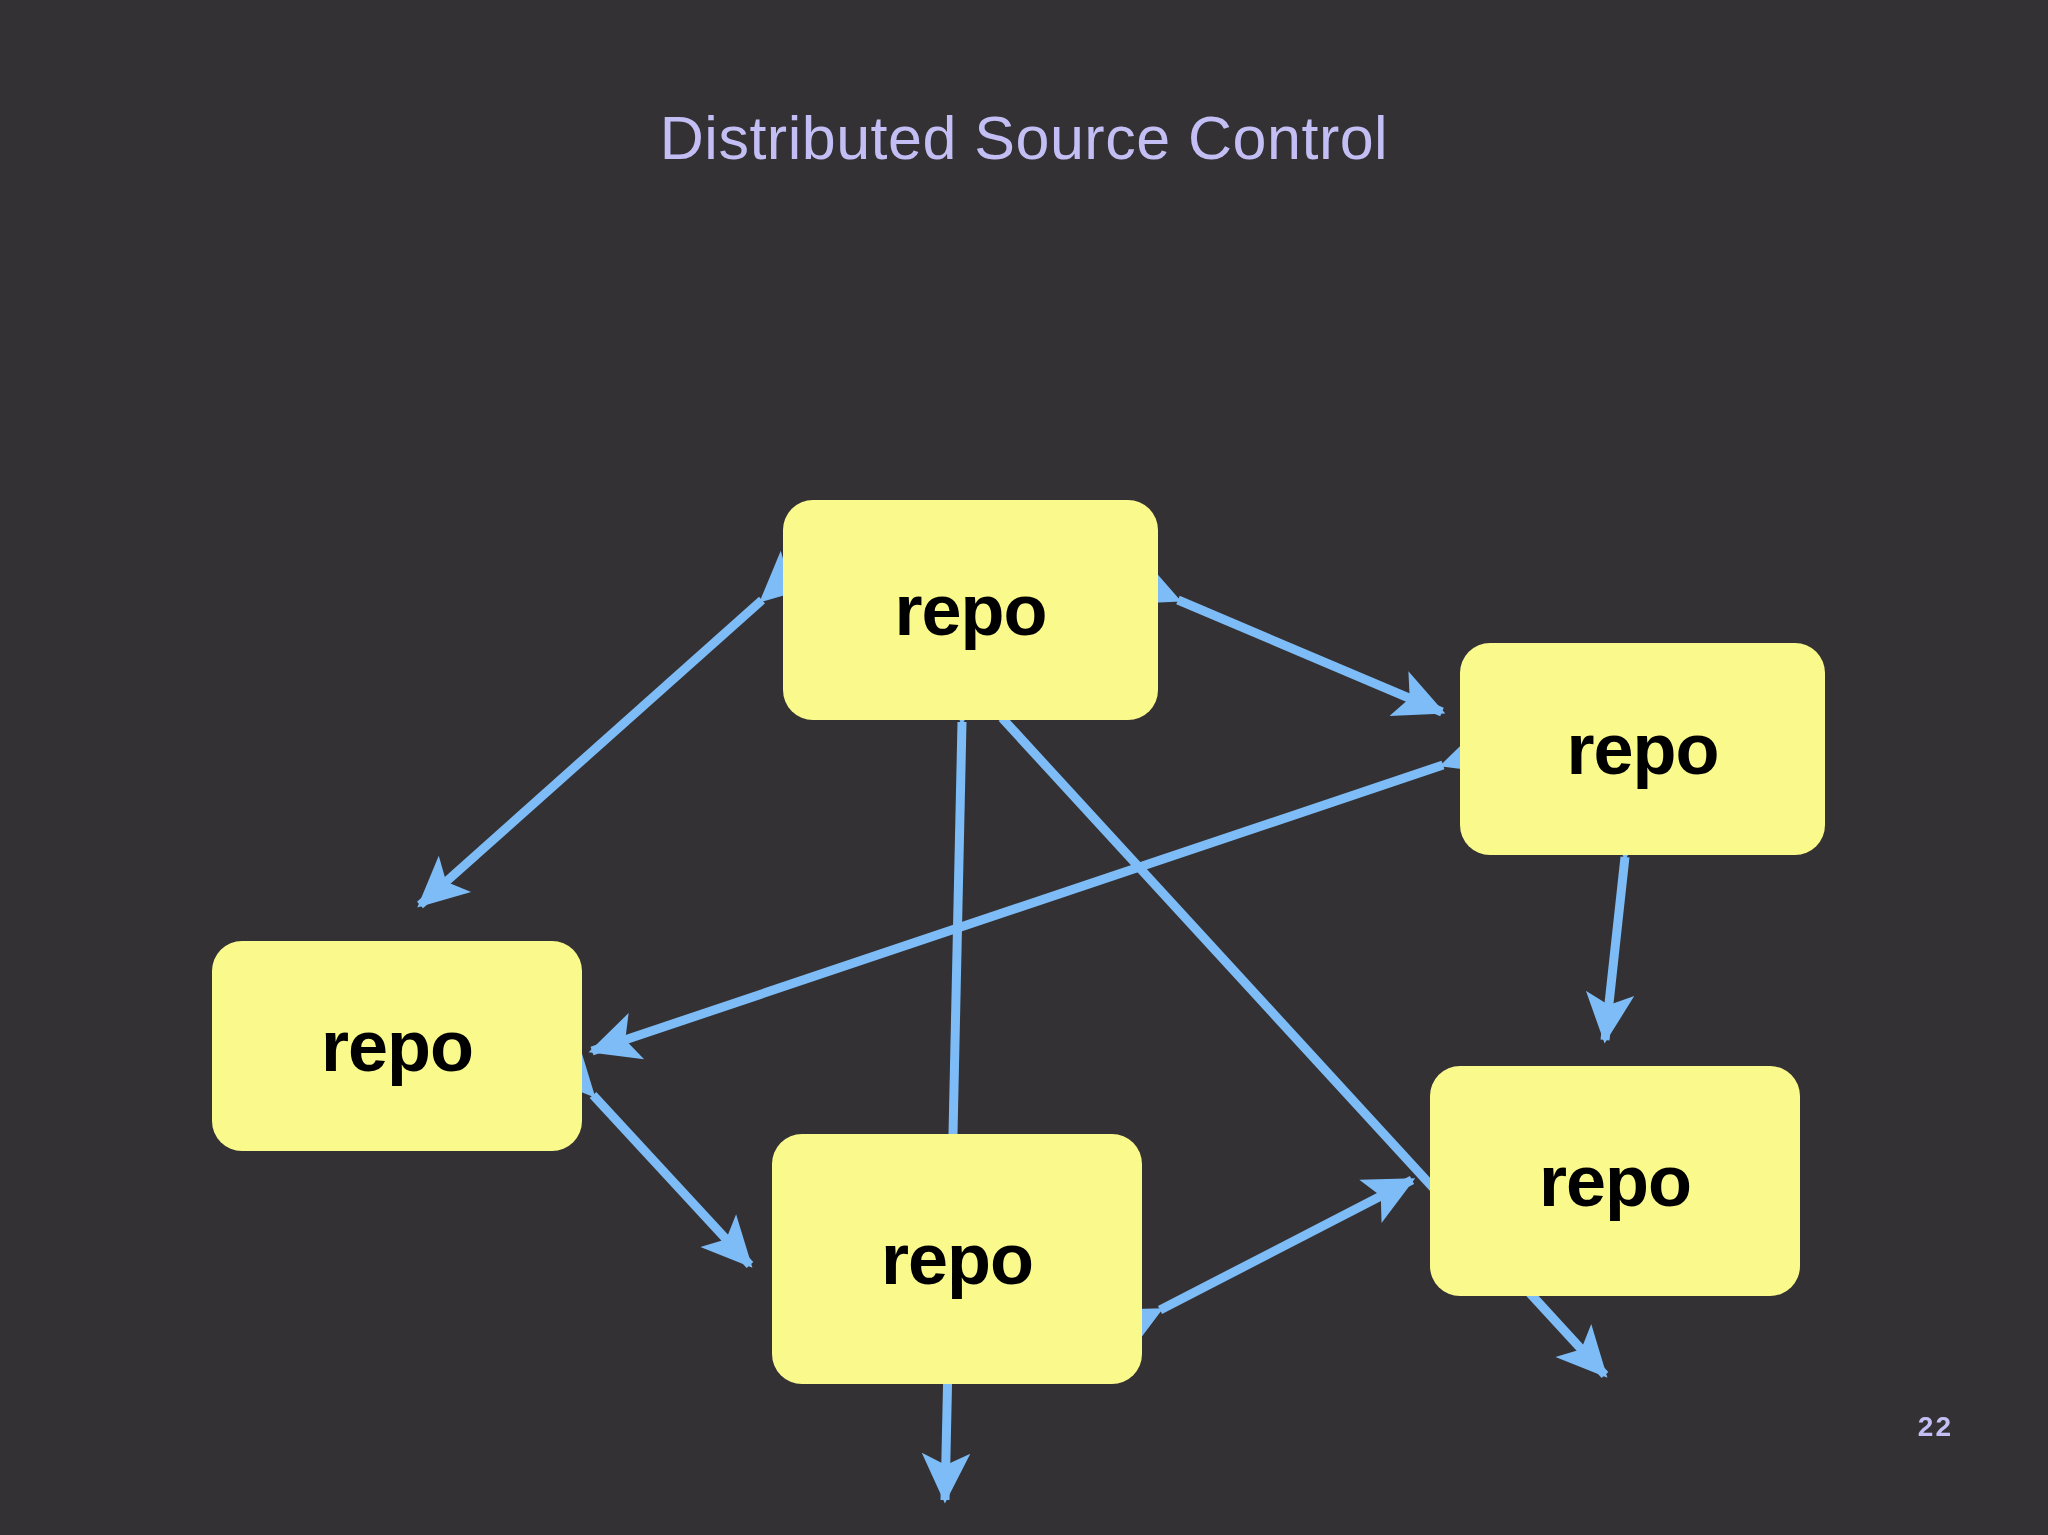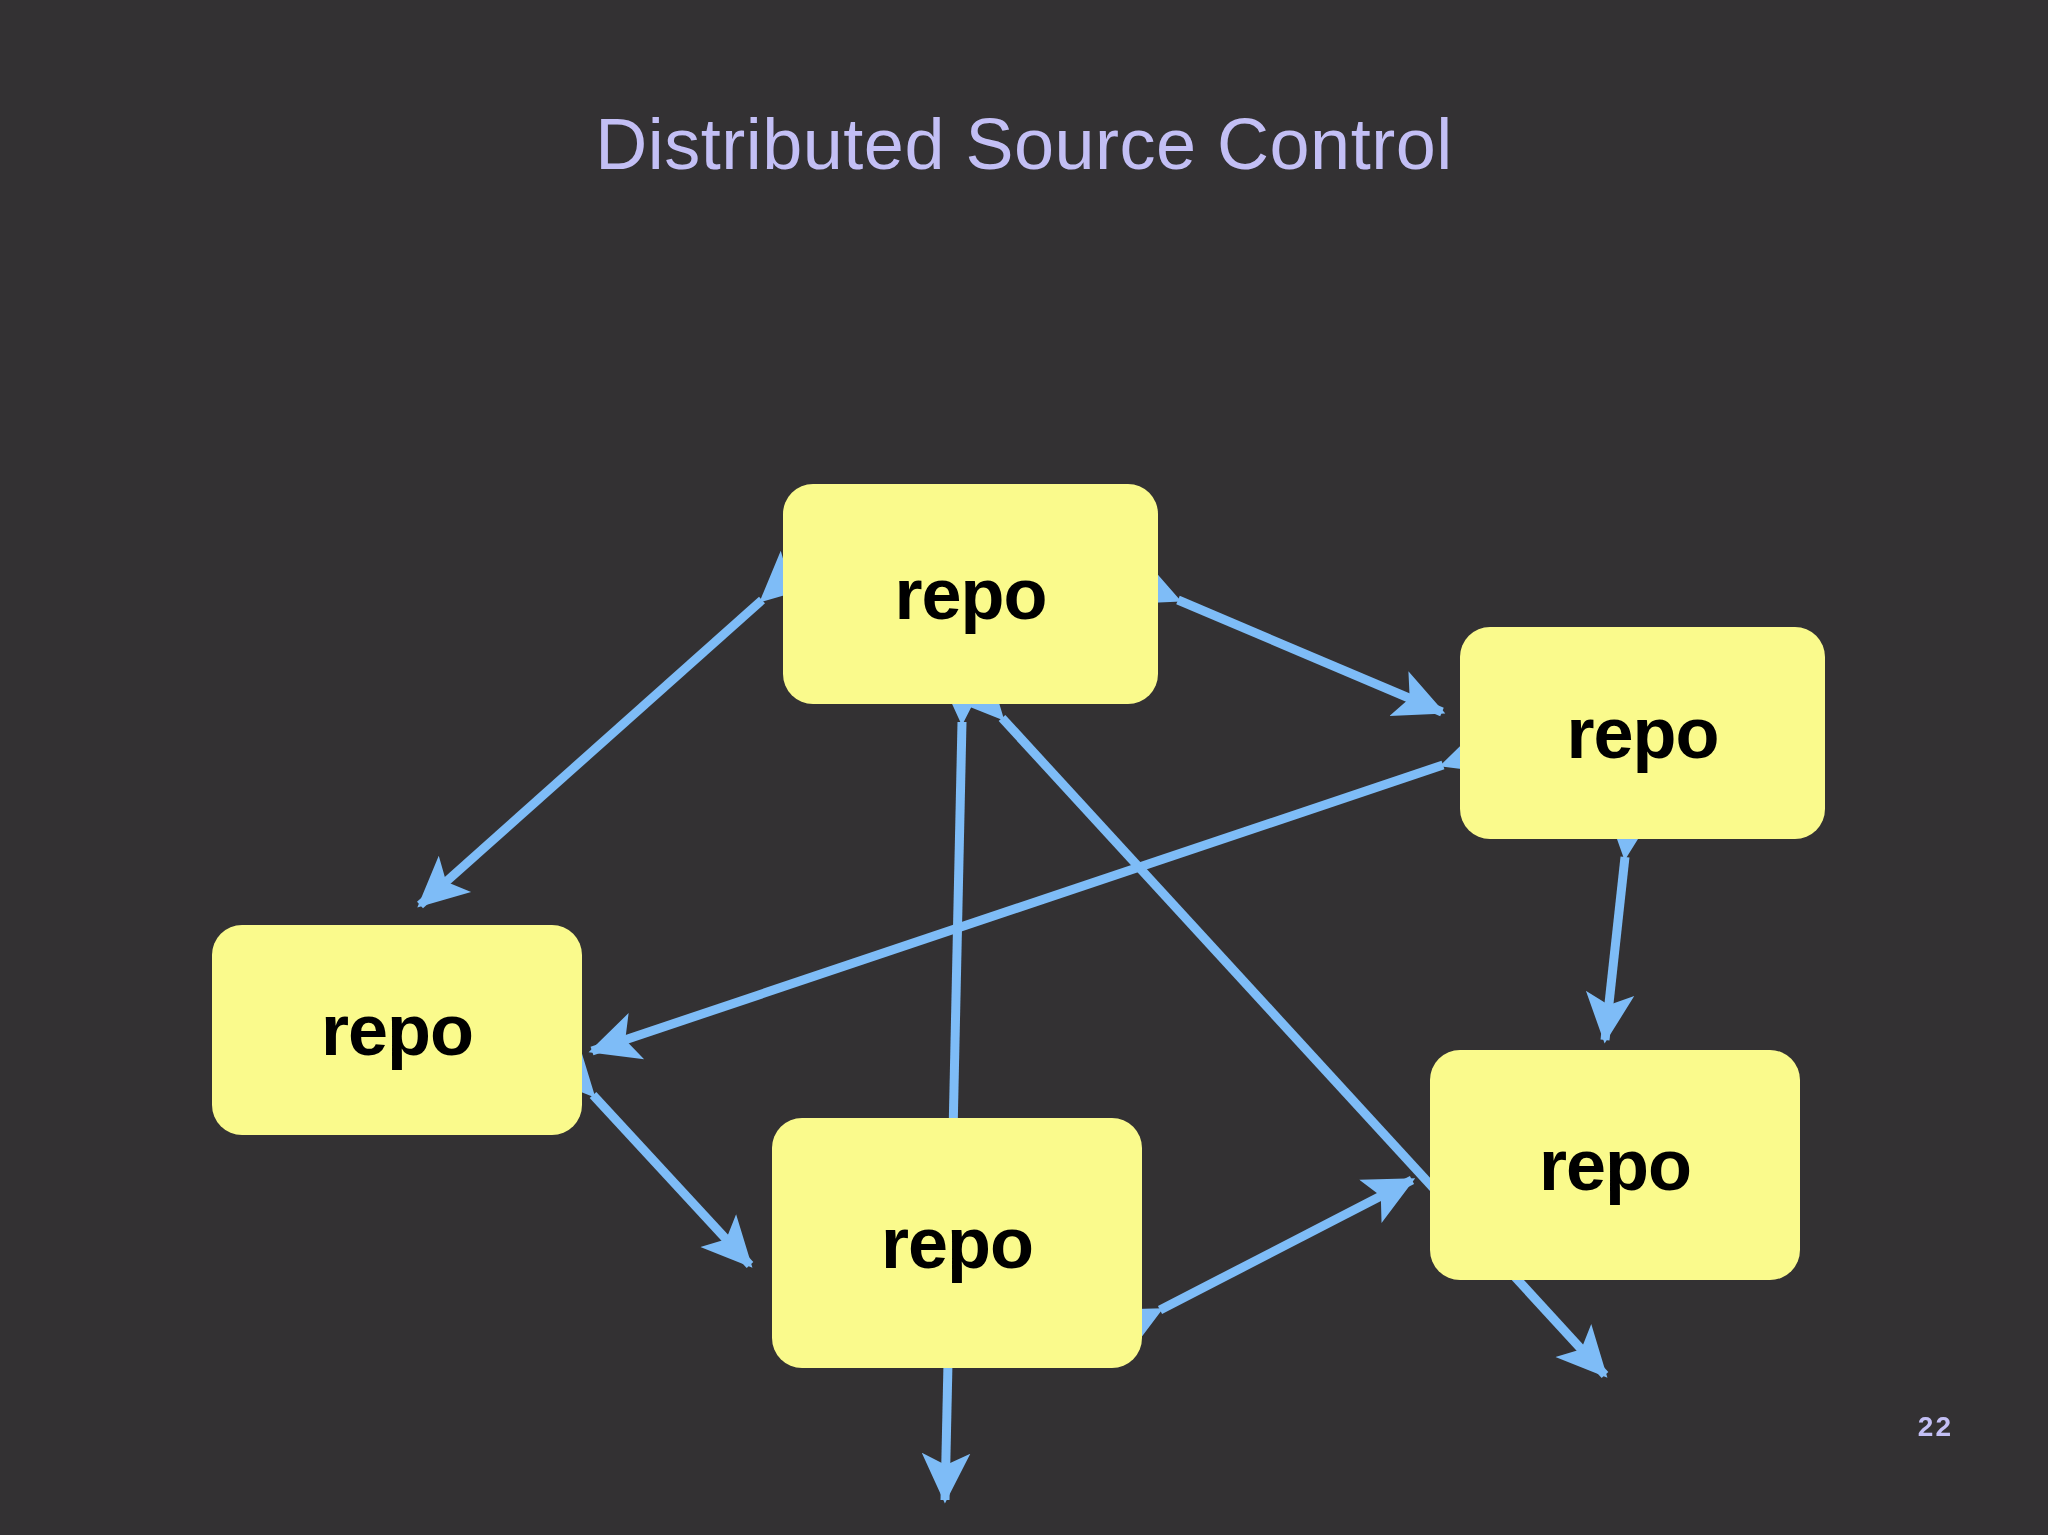--- a/index.html
+++ b/index.html
@@ -20,21 +20,21 @@
     background: #333133;
   }
   #slide-title {
     position: absolute;
     left: 0;
     top: 108px;
     width: 2048px;
     text-align: center;
     color: #C3BFF5;
     font-family: "Liberation Sans", sans-serif;
-    font-size: 72px;
+    font-size: 61px;
     font-weight: 400;
     letter-spacing: 0.5px;
     line-height: 1.0;
     white-space: nowrap;
   }
   #diagram {
     position: absolute;
     left: 0;
     top: 0;
     width: 2048px;
@@ -48,20 +48,21 @@
     height: 1535px;
   }
   .repo-node {
     position: absolute;
     background: #FAFA8C;
     border-radius: 30px;
     display: flex;
     align-items: center;
     justify-content: center;
     box-sizing: border-box;
+    margin-top: 16px;
   }
   .repo-label {
     color: #000000;
     font-family: "Liberation Sans", sans-serif;
     font-weight: bold;
     font-size: 72px;
     line-height: 1;
     letter-spacing: -1px;
     user-select: none;
   }

